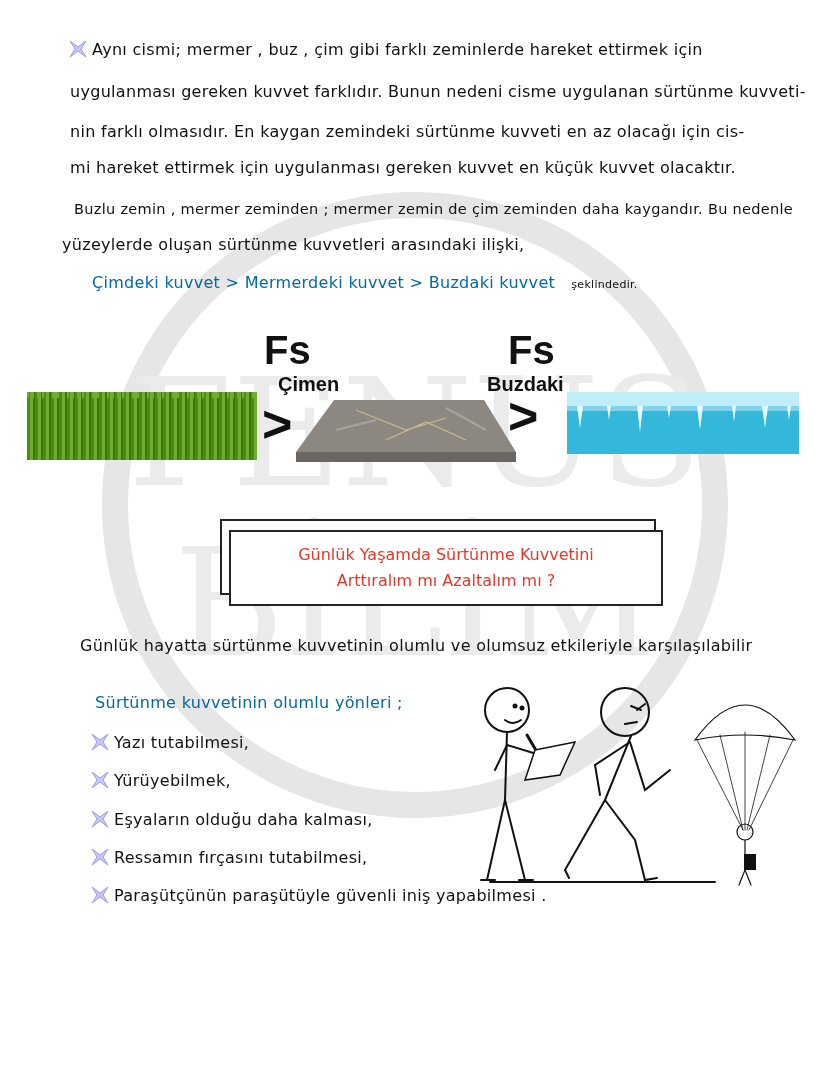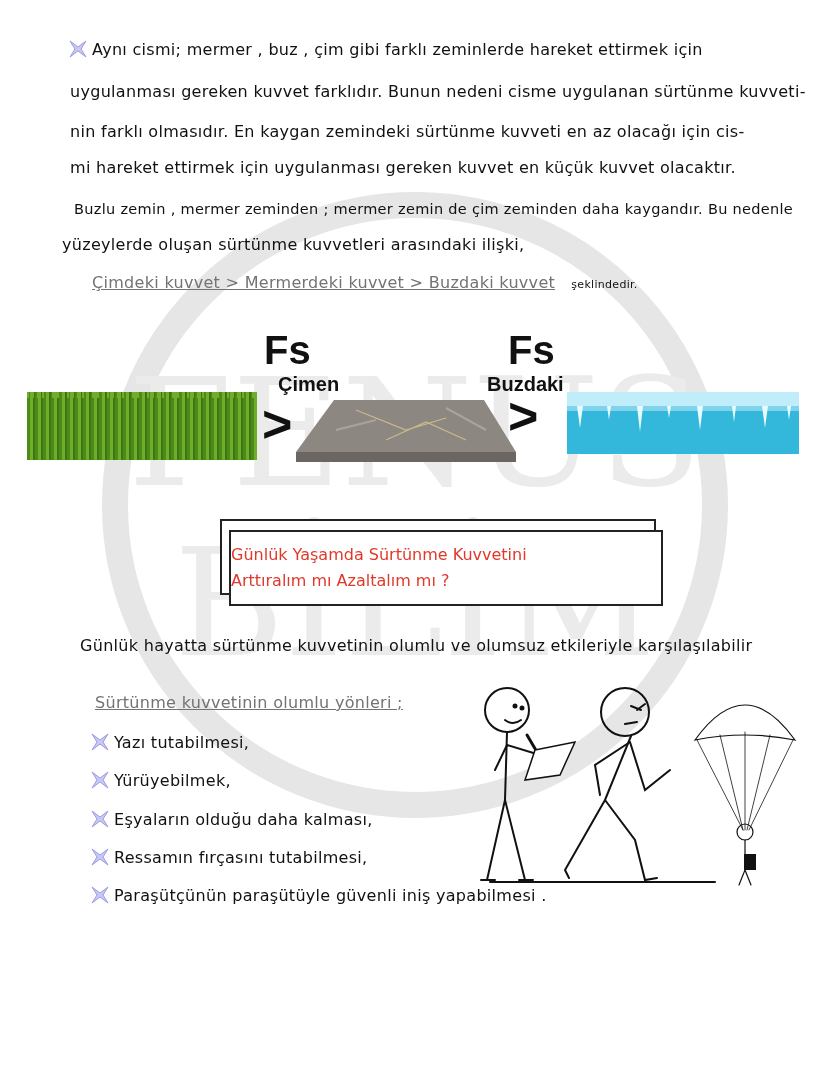--- a/index.html
+++ b/index.html
@@ -1,36 +1,36 @@
 <!DOCTYPE html>
 <html><head>
 <meta charset="utf-8">
 <style>
   html, body { margin:0; padding:0; background:#ffffff; }
   body { width:828px; height:1086px; position:relative; overflow:hidden;
          font-family:"DejaVu Sans", sans-serif; color:#111; }
   .watermark { position:absolute; left:95px; top:185px; width:640px; height:640px; pointer-events:none; }
   .line { position:absolute; white-space:nowrap; font-size:16px; letter-spacing:0.3px; }
-  .blue { color:#737373;text-decoration:underline; }
+  .blue { color:#0369a1; }
   .star { display:inline-block; width:20px; height:18px; vertical-align:-3px; margin-right:4px; }
   .fs { position:absolute; font-family:"Liberation Sans", sans-serif; font-weight:bold; font-size:40px; color:#111; }
   .surf-label { position:absolute; font-family:"Liberation Sans", sans-serif; font-weight:bold; font-size:20px; color:#111; }
   .gt { position:absolute; font-family:"Liberation Sans", sans-serif; font-weight:bold; font-size:52px; color:#111; line-height:1; }
   .grass { position:absolute; left:27px; top:392px; width:230px; height:68px;
            background:repeating-linear-gradient(90deg,#4e8a1a 0 3px,#6fae2a 3px 6px,#3f7614 6px 8px);
            -webkit-mask: linear-gradient(#000,#000); }
   .grass::before { content:""; position:absolute; left:0; right:0; top:-6px; height:12px;
            background:repeating-linear-gradient(90deg,#6fae2a 0 2px,transparent 2px 5px); }
   .marble { position:absolute; left:296px; top:400px; width:220px; height:62px; }
   .ice { position:absolute; left:567px; top:392px; width:232px; height:62px;
          background:linear-gradient(#bfeefa 0 22%, #7fd4ec 22% 30%, #33b8db 30% 100%); }
   .ice .icicles { position:absolute; left:0; top:14px; width:100%; height:28px; }
   .title-box-back { position:absolute; left:220px; top:519px; width:432px; height:72px; border:2px solid #222; background:#fff; }
   .title-box { position:absolute; left:229px; top:530px; width:430px; height:72px; border:2px solid #222; background:#fff;
-               display:flex; flex-direction:column; align-items:flex-start; justify-content:center; }
+               display:flex; flex-direction:column; align-items:center; justify-content:center; }
   .title-box span { color:#e0392b; font-size:16px; line-height:26px; }
   .illus { position:absolute; left:465px; top:680px; width:340px; height:210px; }
 </style>
 </head>
 <body>
 
 <svg class="watermark" viewBox="0 0 640 640">
   <circle cx="320" cy="320" r="300" fill="none" stroke="#e6e6e6" stroke-width="26"></circle>
   <text x="320" y="300" text-anchor="middle" font-family="DejaVu Serif, serif" font-size="150" fill="#ebebeb">FENUS</text>
   <text x="320" y="470" text-anchor="middle" font-family="DejaVu Serif, serif" font-size="150" fill="#ebebeb">BİLİM</text>

